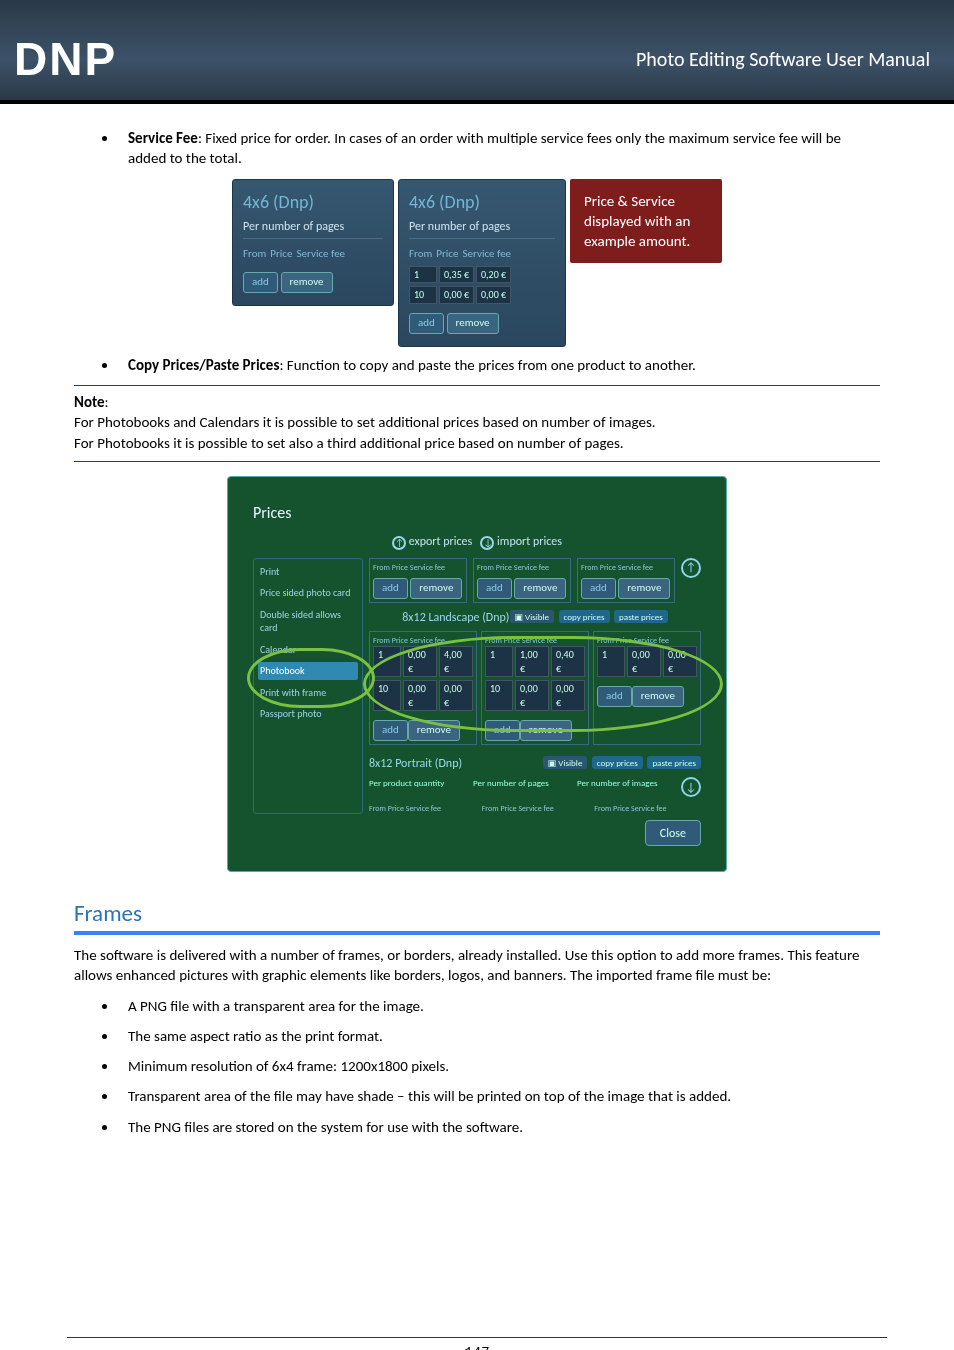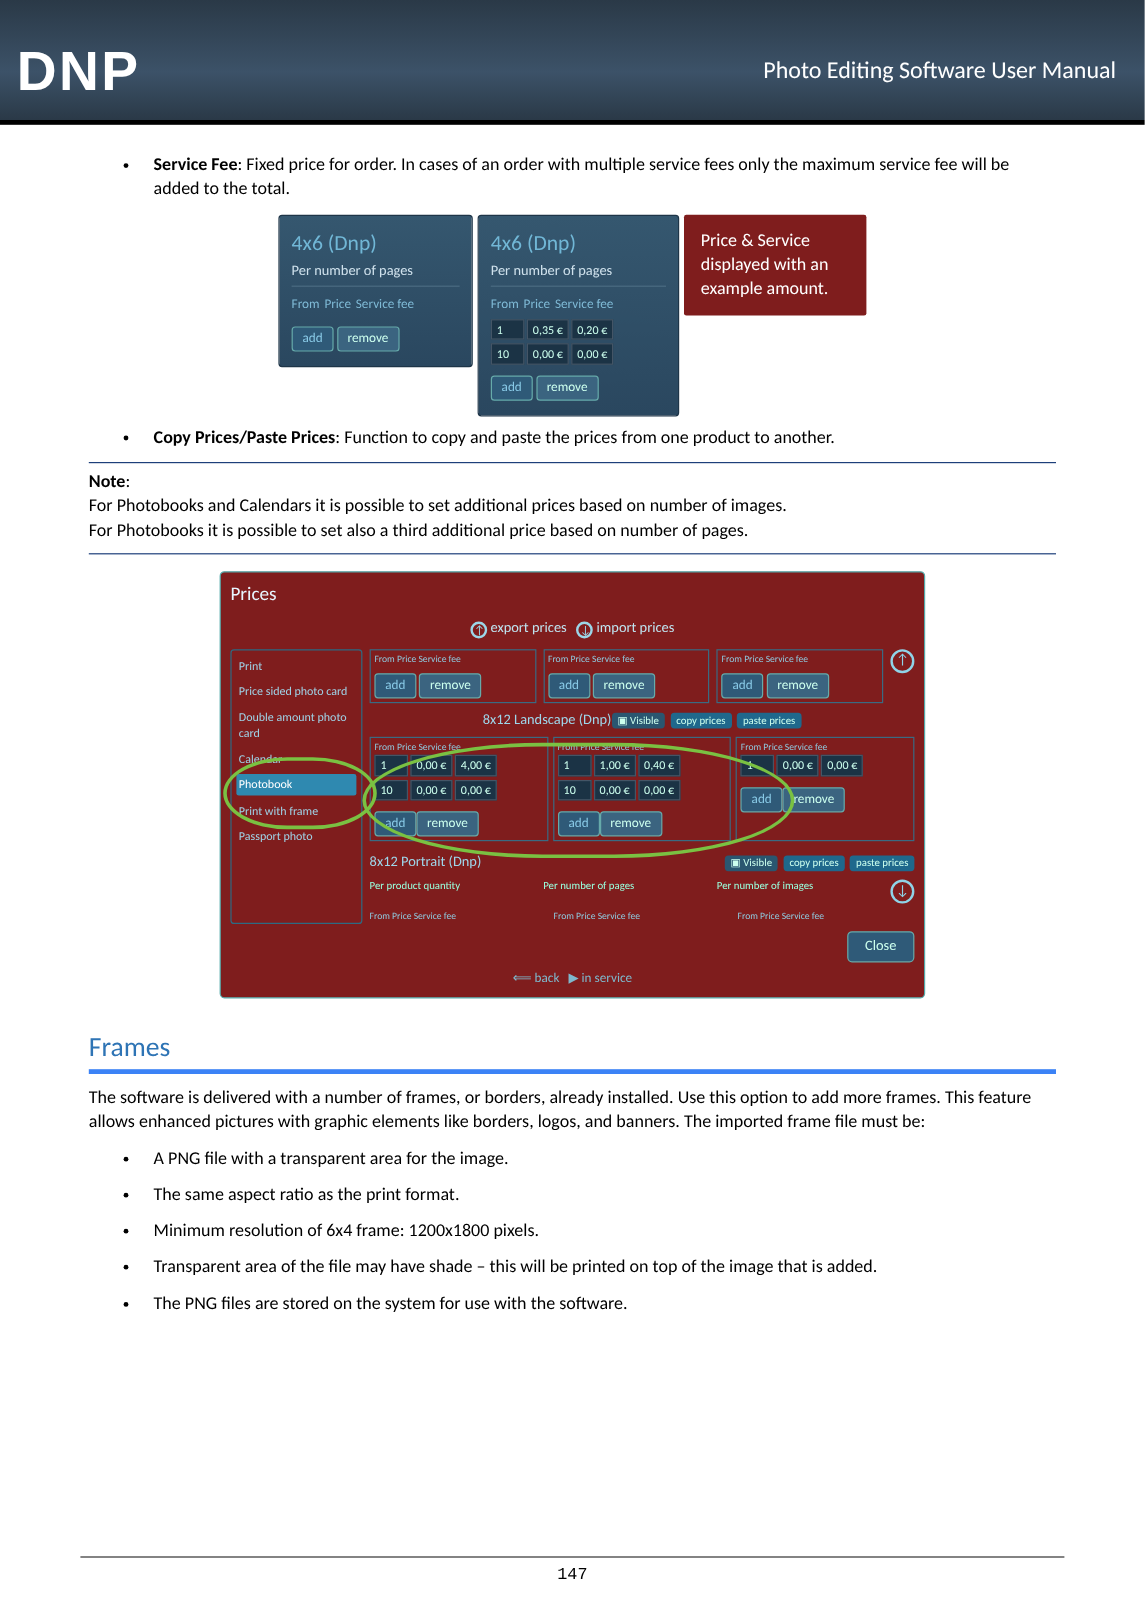--- a/index.html
+++ b/index.html
@@ -123,26 +123,26 @@
     border-top: 1px solid #1d3f7a;
     margin: 8px 0 6px 0;
   }
   .note-block { margin-top: 2px; }
   .big-panel-wrap {
     display:flex;
     justify-content:center;
     margin: 14px 0 18px 0;
   }
   .big-panel {
-    width: 588px;
-    background:#7f1d1d;
+    width: 500px;
+    background:#14532d;
     border:1px solid #3c6;
     border:1px solid #5aa;
     border-radius:4px;
-    padding:8px;
+    padding:25px;
     color:#bde;
     font-size:11px;
     position:relative;
   }
   .big-panel .bp-title {
     color:#e8f6ff;
     font-size:16px;
     margin-bottom:10px;
   }
   .exp-imp {
@@ -309,21 +309,21 @@
         <span>export prices</span>
         &nbsp;
         <span class="ring in"></span>
         <span>import prices</span>
       </div>
 
       <div class="bp-body" style="position:relative;">
         <div class="bp-side">
           <div class="item">Print</div>
           <div class="item">Price sided photo card</div>
-          <div class="item">Double amount photo card</div>
+          <div class="item">Double sided allows card</div>
           <div class="item">Calendar</div>
           <div class="item active">Photobook</div>
           <div class="item">Print with frame</div>
           <div class="item">Passport photo</div>
         </div>
 
         <div class="bp-main">
 
           <div style="display:flex;gap:6px;">
             <div class="mini-col" style="flex:1;">
@@ -414,25 +414,20 @@
           </div>
         </div>
 
         <div class="green-ellipse" style="left:-6px; top:90px; width:128px; height:60px;"></div>
         <div class="green-ellipse" style="left:110px; top:78px; width:360px; height:96px;"></div>
       </div>
 
       <div style="clear:both;"></div>
       <span class="close-btn">Close</span>
       <div style="clear:both;"></div>
-      <div style="text-align:center;margin-top:6px;color:#7fb8cc;font-size:11px;">
-        <span>⟸</span> <span>back</span>
-        &nbsp;
-        <span>▶</span> <span>in service</span>
-      </div>
     </div>
   </div>
 
   
   <div class="section-title">Frames</div>
   <p class="para">The software is delivered with a number of frames, or borders, already installed. Use this option to add more frames. This feature allows enhanced pictures with graphic elements like borders, logos, and banners. The imported frame file must be:</p>
   <ul class="bullet">
     <li>A PNG file with a transparent area for the image.</li>
     <li>The same aspect ratio as the print format.</li>
     <li>Minimum resolution of 6x4 frame: 1200x1800 pixels.</li>

